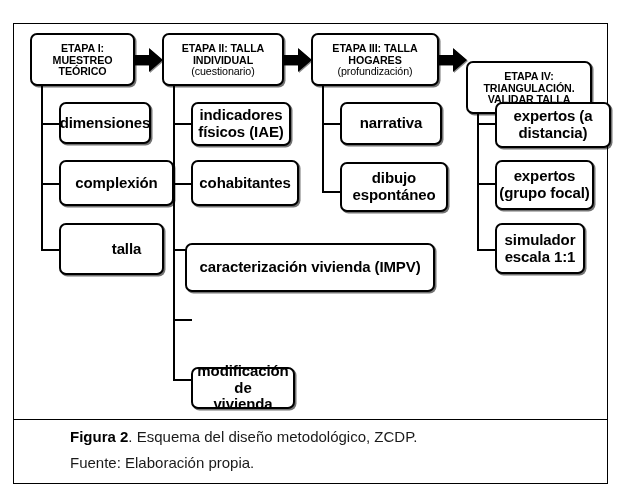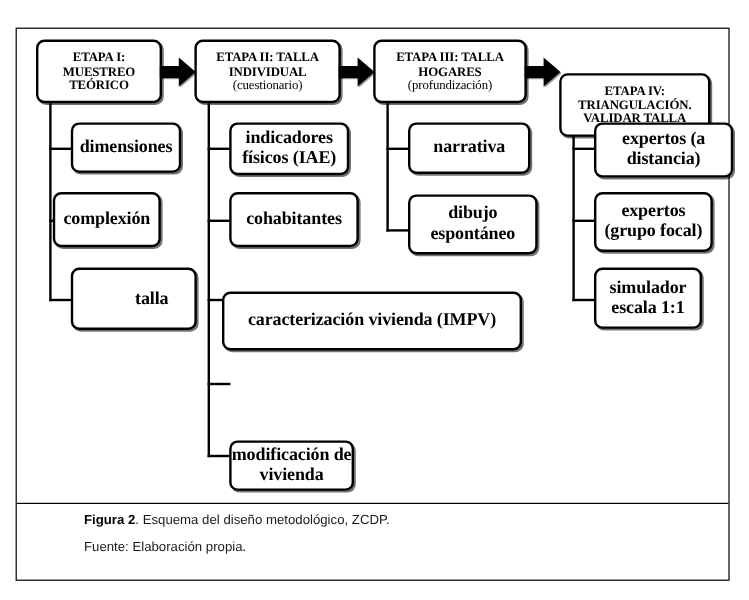--- a/index.html
+++ b/index.html
@@ -27,35 +27,34 @@
   }
 
   #diagram-area {
     position: absolute;
     left: 0;
     top: 0;
     width: 593px;
     height: 396px;
     border-bottom: 1px solid #000000;
     box-sizing: border-box;
-    font-family: Liberation Serif, serif;
   }
 
   #caption-area {
     position: absolute;
     left: 0;
     top: 396px;
     width: 593px;
     height: 63px;
     box-sizing: border-box;
     padding: 9px 8px 0 8px;
   }
 
   .caption-line {
-    font-size: 11px;
+    font-size: 15px;
     color: #1a1a1a;
     line-height: 1.0;
     margin-bottom: 11px;
     white-space: nowrap;
     padding-left: 48px;
   }
   .caption-line .fig-label {
     font-weight: bold;
     color: #000;
   }
@@ -133,21 +132,21 @@
     </div>
 
     <div class="vline" style="left:27px; top:62px; height:165px;"></div>
     <div class="hline" style="left:27px; top:99px; width:19px;"></div>
     <div class="hline" style="left:27px; top:159px; width:19px;"></div>
     <div class="hline" style="left:27px; top:225px; width:19px;"></div>
 
     <div class="node sub-node" style="left:45px; top:78px; width:92px; height:42px;">
       <span>dimensiones</span>
     </div>
-    <div class="node sub-node" style="left:30px; top:136px; width:90px; height:46px;">
+    <div class="node sub-node" style="left:45px; top:136px; width:115px; height:46px;">
       <span>complexión</span>
     </div>
     <div class="node sub-node" style="left:45px; top:199px; width:105px; height:52px;padding-left:30px;">
       <span>talla</span>
     </div>
 
     <div class="arrow" style="left:119px; top:23px;">
       <svg width="30" height="26" viewBox="0 0 30 26">
         <polygon points="0,8 16,8 16,1 30,13 16,25 16,18 0,18" fill="#000000"></polygon>
       </svg>

